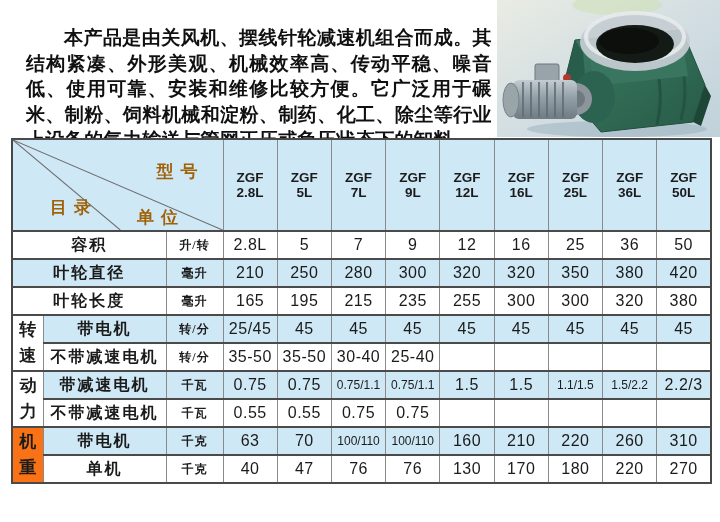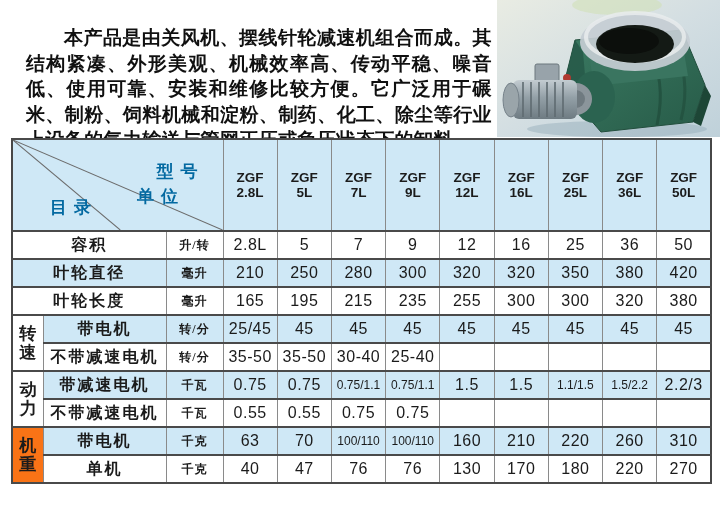--- a/index.html
+++ b/index.html
@@ -32,34 +32,34 @@
     padding:0; text-align:center; vertical-align:middle;
     color:#1b1b1b; overflow:hidden;
   }
   tr.shade td, table.spec thead th { background:#cfe8f6; }
   tr.plain td { background:#ffffff; }
 
   
   th.corner { position:relative; height:90px; background:#cfe8f6; }
   th.corner svg.diag { position:absolute; left:0; top:0; width:100%; height:100%; }
   th.corner .clabel {
-    position:absolute; font-size:17px; font-weight:bold; color:#0369a1;
+    position:absolute; font-size:17px; font-weight:bold; color:#a16207;
     letter-spacing:7px; white-space:nowrap;
   }
   .c-model { right:18px; top:20px; }
   .c-cat   { left:37px;  bottom:11px; }
-  .c-unit  { left:124px; bottom:22px;font-family:Liberation Serif, serif; }
+  .c-unit  { left:124px; bottom:1px;font-family:Liberation Serif, serif; }
 
   
   th.model { font-family:"Liberation Sans","DejaVu Sans",sans-serif; font-size:13.5px; font-weight:bold; color:#1d1d1d; }
   th.model .l1 { margin-bottom:0; }
 
   
   tbody tr { height:28px; }
-  td.glabel { font-size:17px; font-weight:bold; line-height:19px; }
+  td.glabel { font-size:17px; font-weight:bold; line-height:26px; }
   td.glabel .vtxt { width:18px; margin:0 auto; word-break:break-all; }
   td.rlabel { font-size:16px; font-weight:bold; letter-spacing:2px; }
   td.runit  { font-size:12px; font-weight:bold; letter-spacing:1px; }
   td.val {
     font-family:"Liberation Sans","DejaVu Sans",sans-serif;
     font-size:16px; letter-spacing:0.5px;
   }
   td.val.sm { font-size:12px; letter-spacing:0; }
 </style>
 </head>

